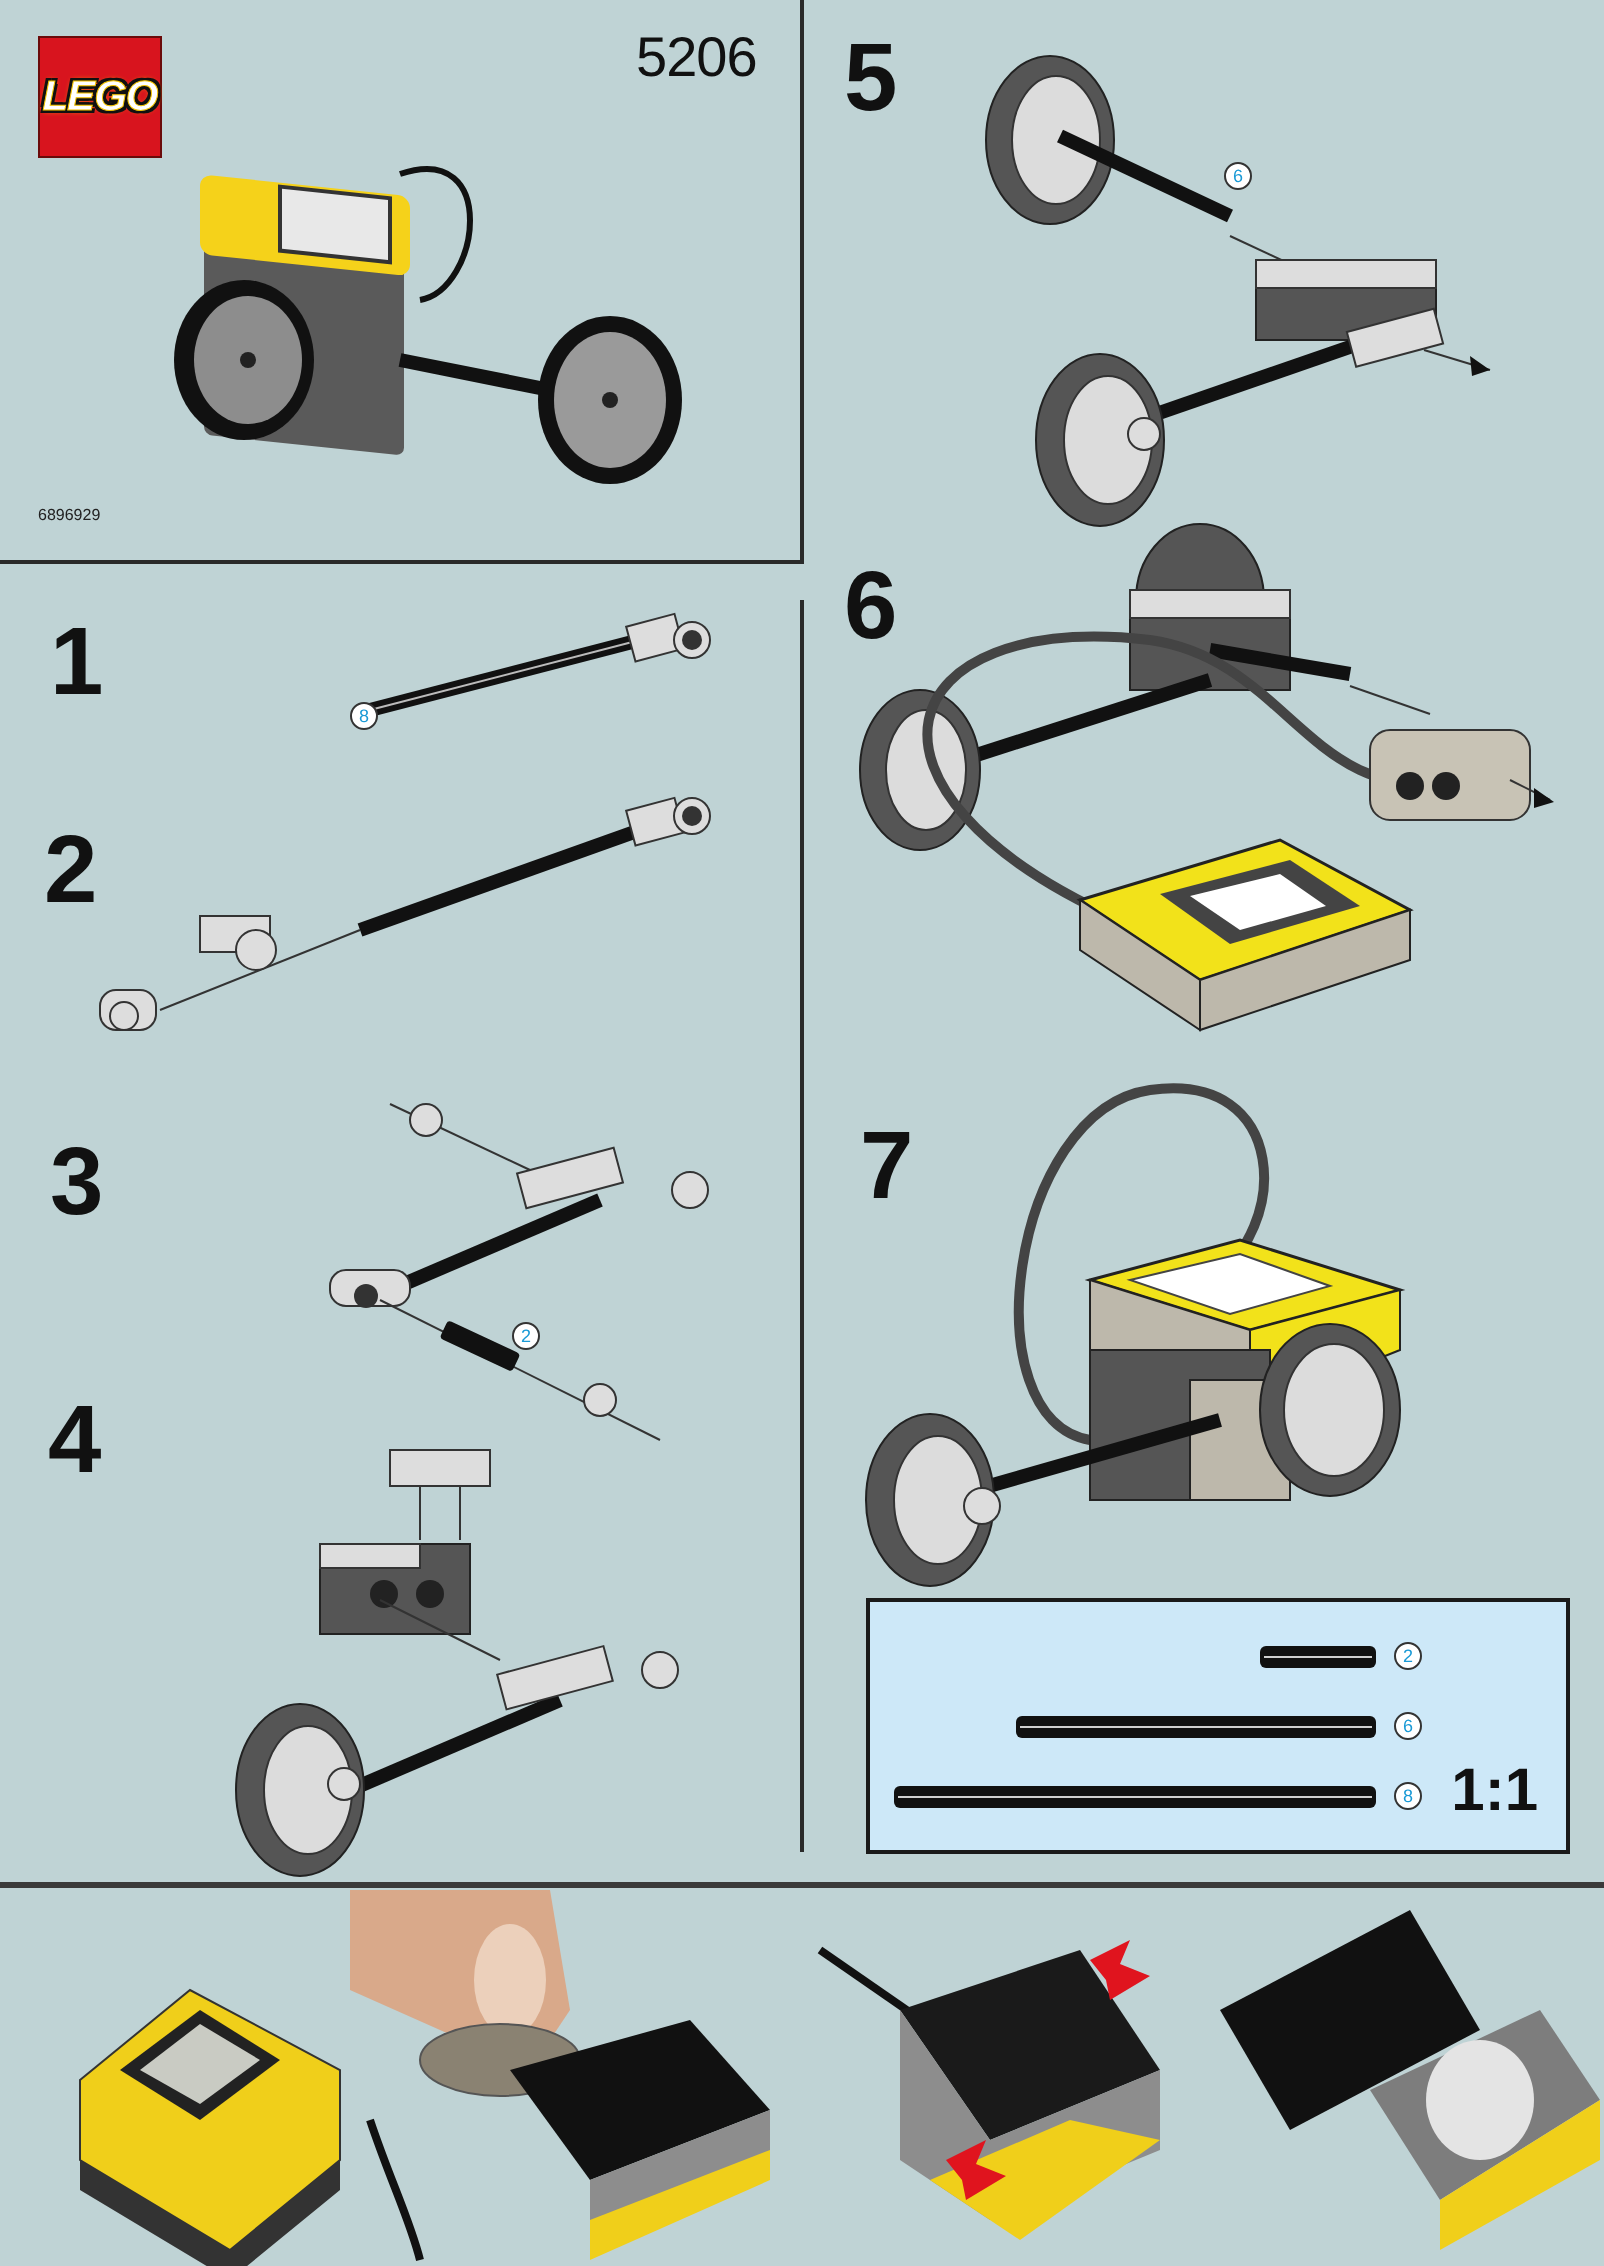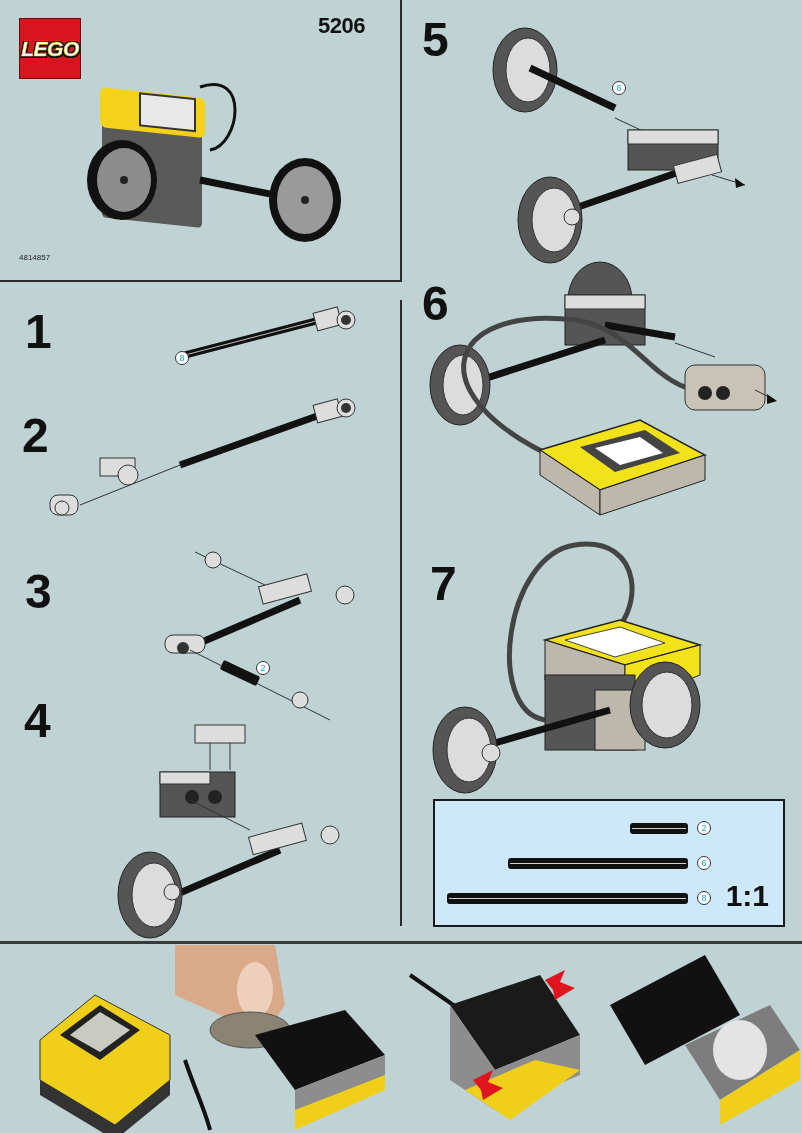--- a/index.html
+++ b/index.html
@@ -4,21 +4,21 @@
 <style>
   * { box-sizing: border-box; margin: 0; padding: 0; }
   html, body { width: 802px; height: 1133px; overflow: hidden; }
   body { background: #bfd3d5; font-family: "Liberation Sans", sans-serif; position: relative; color: #111; }
   .abs { position: absolute; }
   .line-v { position: absolute; width: 2px; background: #2a2a2a; }
   .line-h { position: absolute; height: 2px; background: #2a2a2a; }
   .line-h.thick { height: 3px; background: #3a3a3a; }
   .logo { left: 19px; top: 18px; width: 62px; height: 61px; background: #d8141e; border: 1px solid #6a0a0a; display: flex; align-items: center; justify-content: center; }
   .logo span { font-family: "Liberation Sans", sans-serif; font-weight: 900; font-style: italic; font-size: 21px; color: #fff; letter-spacing: -0.5px; text-shadow: -1.5px -1.5px 0 #111, 1.5px -1.5px 0 #111, -1.5px 1.5px 0 #111, 1.5px 1.5px 0 #111, 0 0 3px #f5c400; -webkit-text-stroke: 0.5px #f5c400; }
-  .set-num { left: 318px; top: 13px; font-size: 22px; font-weight: 700; letter-spacing: -0.5px; }
+  .set-num { left: 318px; top: 13px; font-size: 28px; font-weight: 400; letter-spacing: -0.5px; }
   .item-code { left: 19px; top: 253px; font-size: 8px; color: #222; }
   .step { font-size: 48px; font-weight: 700; line-height: 1; }
   .callout { position: absolute; width: 14px; height: 14px; border-radius: 50%; background: #fff; border: 1px solid #333; font-size: 9px; color: #1a9ad6; display: flex; align-items: center; justify-content: center; }
   .legend { left: 433px; top: 799px; width: 352px; height: 128px; background: #cde8f8; border: 2px solid #1a1a1a; }
   .axle { position: absolute; height: 11px; background: #111; border-radius: 3px; }
   .axle::after { content: ""; position: absolute; left: 2px; right: 2px; top: 5px; height: 1px; background: #d0d0d0; }
   .ratio { position: absolute; right: 14px; top: 78px; font-size: 30px; font-weight: 700; }
   svg { position: absolute; overflow: visible; }
 </style>
 </head>
@@ -26,21 +26,21 @@
 
 <div class="line-v" style="left:400px; top:0; height:282px;"></div>
 <div class="line-h" style="left:0; top:280px; width:402px;"></div>
 <div class="line-v" style="left:400px; top:300px; height:626px;"></div>
 <div class="line-h thick" style="left:0; top:941px; width:802px;"></div>
 
 <div class="abs logo">
     <span>LEGO</span>
   </div>
 <div class="abs set-num">5206</div>
-<div class="abs item-code">4814857</div>
+<div class="abs item-code">6896929</div>
 
 <svg style="left:80px; top:75px;" width="270" height="180">
 
   <path d="M120 12 C170 -5 160 70 130 75" fill="none" stroke="#111" stroke-width="3"></path>
 
   <rect x="22" y="45" width="100" height="95" rx="4" fill="#5a5a5a" transform="skewY(6)"></rect>
   <rect x="20" y="10" width="105" height="40" rx="6" fill="#f5d21a" transform="skewY(6)"></rect>
   <rect x="60" y="12" width="55" height="32" fill="#e8e8e8" stroke="#333" stroke-width="2" transform="skewY(6)"></rect>
 
   <line x1="120" y1="105" x2="220" y2="125" stroke="#111" stroke-width="7"></line>

